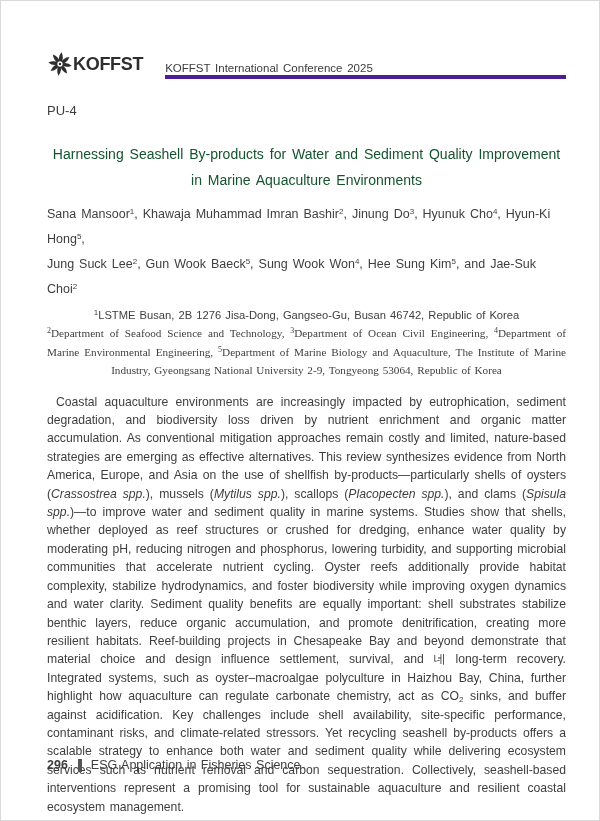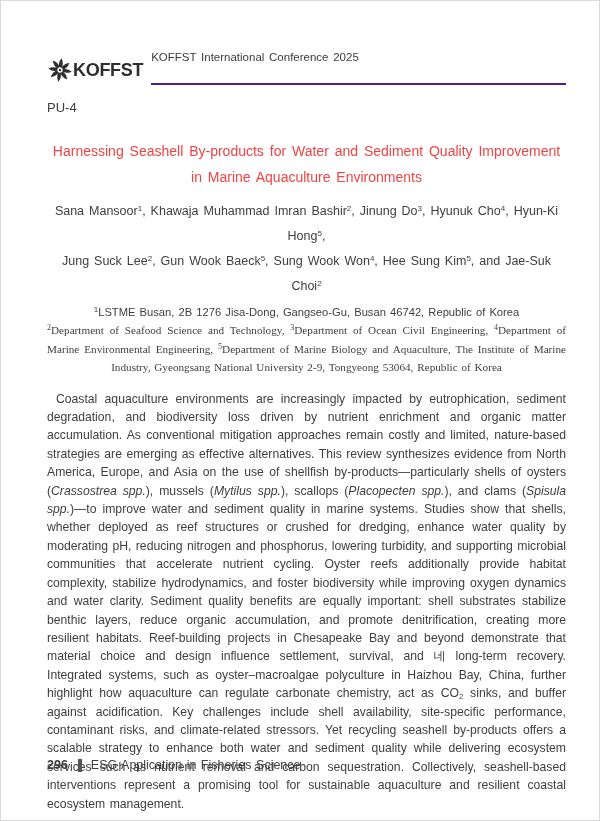--- a/index.html
+++ b/index.html
@@ -16,38 +16,38 @@
   }
   sup { font-size:8px; line-height:0; vertical-align:4px; }
   sub { font-size:8px; line-height:0; vertical-align:-2px; }
 
   
   .header { display:flex; align-items:flex-end; margin-top:50px; }
   .logo { display:flex; align-items:center; gap:0; padding-bottom:2px; }
   .logo svg { display:block; }
   .logo-text { font-size:18px; font-weight:bold; letter-spacing:-0.3px; color:#2e2e2e; }
   .conf {
-    flex:1; margin-left:8px;
-    border-bottom:2px solid #4c1d95;
-    padding-bottom:20px;
+    flex:1; margin-left:22px;
+    border-bottom:4px solid #4c1d95;
+    padding-bottom:1px;
     font-size:11.5px; word-spacing:1.5px; color:#3b3b3b;
   }
 
-  .paper-code { margin-top:15px; font-size:13px; word-spacing:1px; }
+  .paper-code { margin-top:24px; font-size:13px; word-spacing:1px; }
 
   .title {
     margin:23px 0 0 0; font-weight:normal;
     font-size:14px; line-height:26px;
-    text-align:center; word-spacing:2px; color:#ef4444;
+    text-align:center; word-spacing:2px; color:#14532d;
   }
 
   .authors {
     margin-top:9px;
     font-size:12.5px; line-height:25px;
-    text-align:center; word-spacing:1.5px;
+    word-spacing:1.5px;
   }
 
   .affiliations { margin-top:4px; font-size:11.2px; line-height:18.4px; word-spacing:1px; }
   .aff-line1 { text-align:center; }
   .aff-rest  { text-align:justify; text-align-last:center;font-family:Liberation Serif, serif; }
 
   .abstract {
     margin:13px 0 0 0;
     font-size:12.2px; line-height:18.4px;
     text-align:justify; word-spacing:1px;

